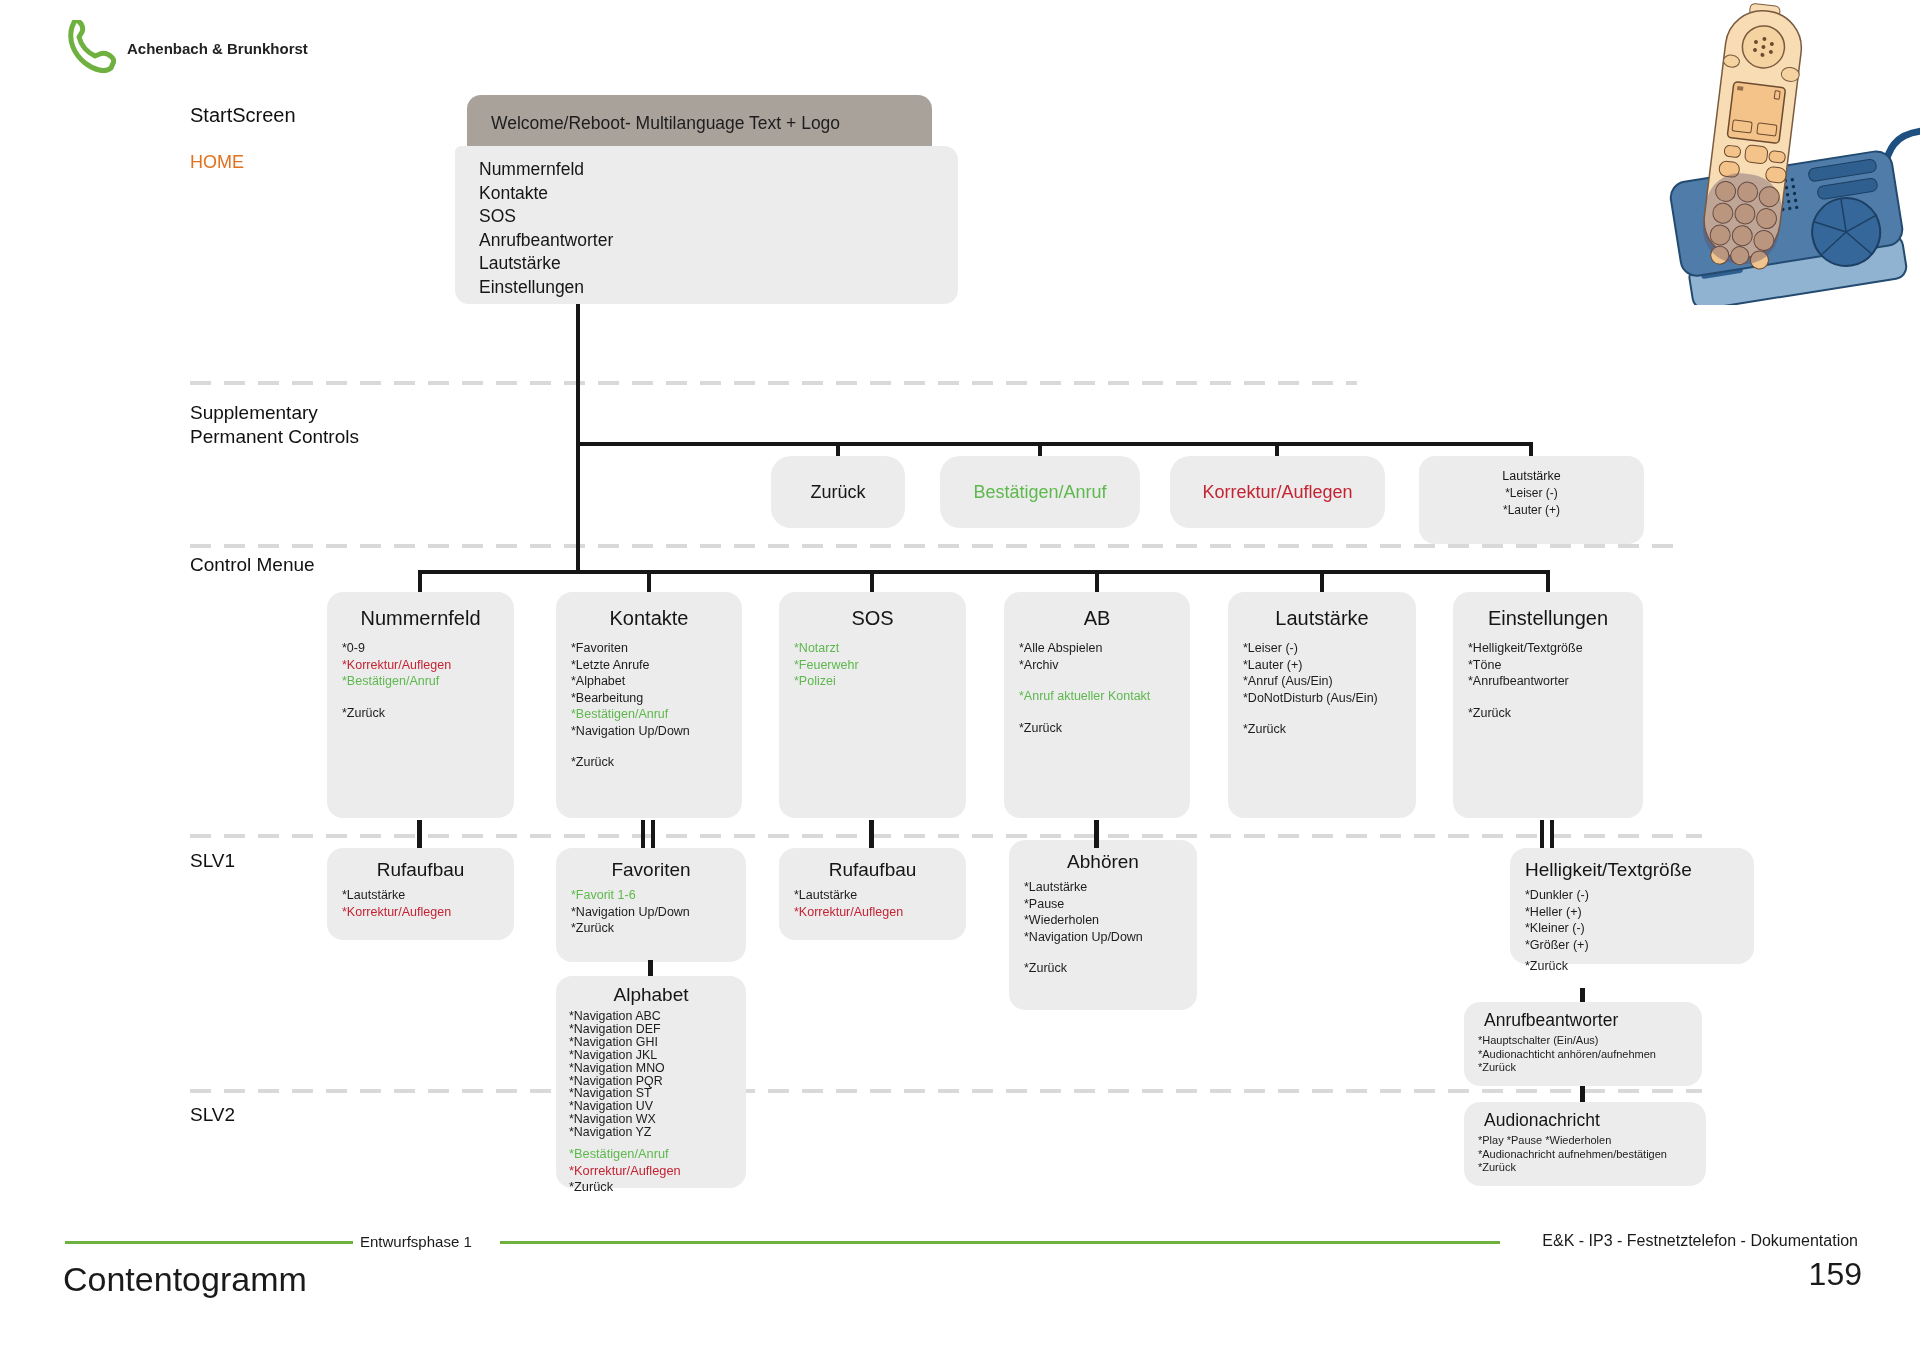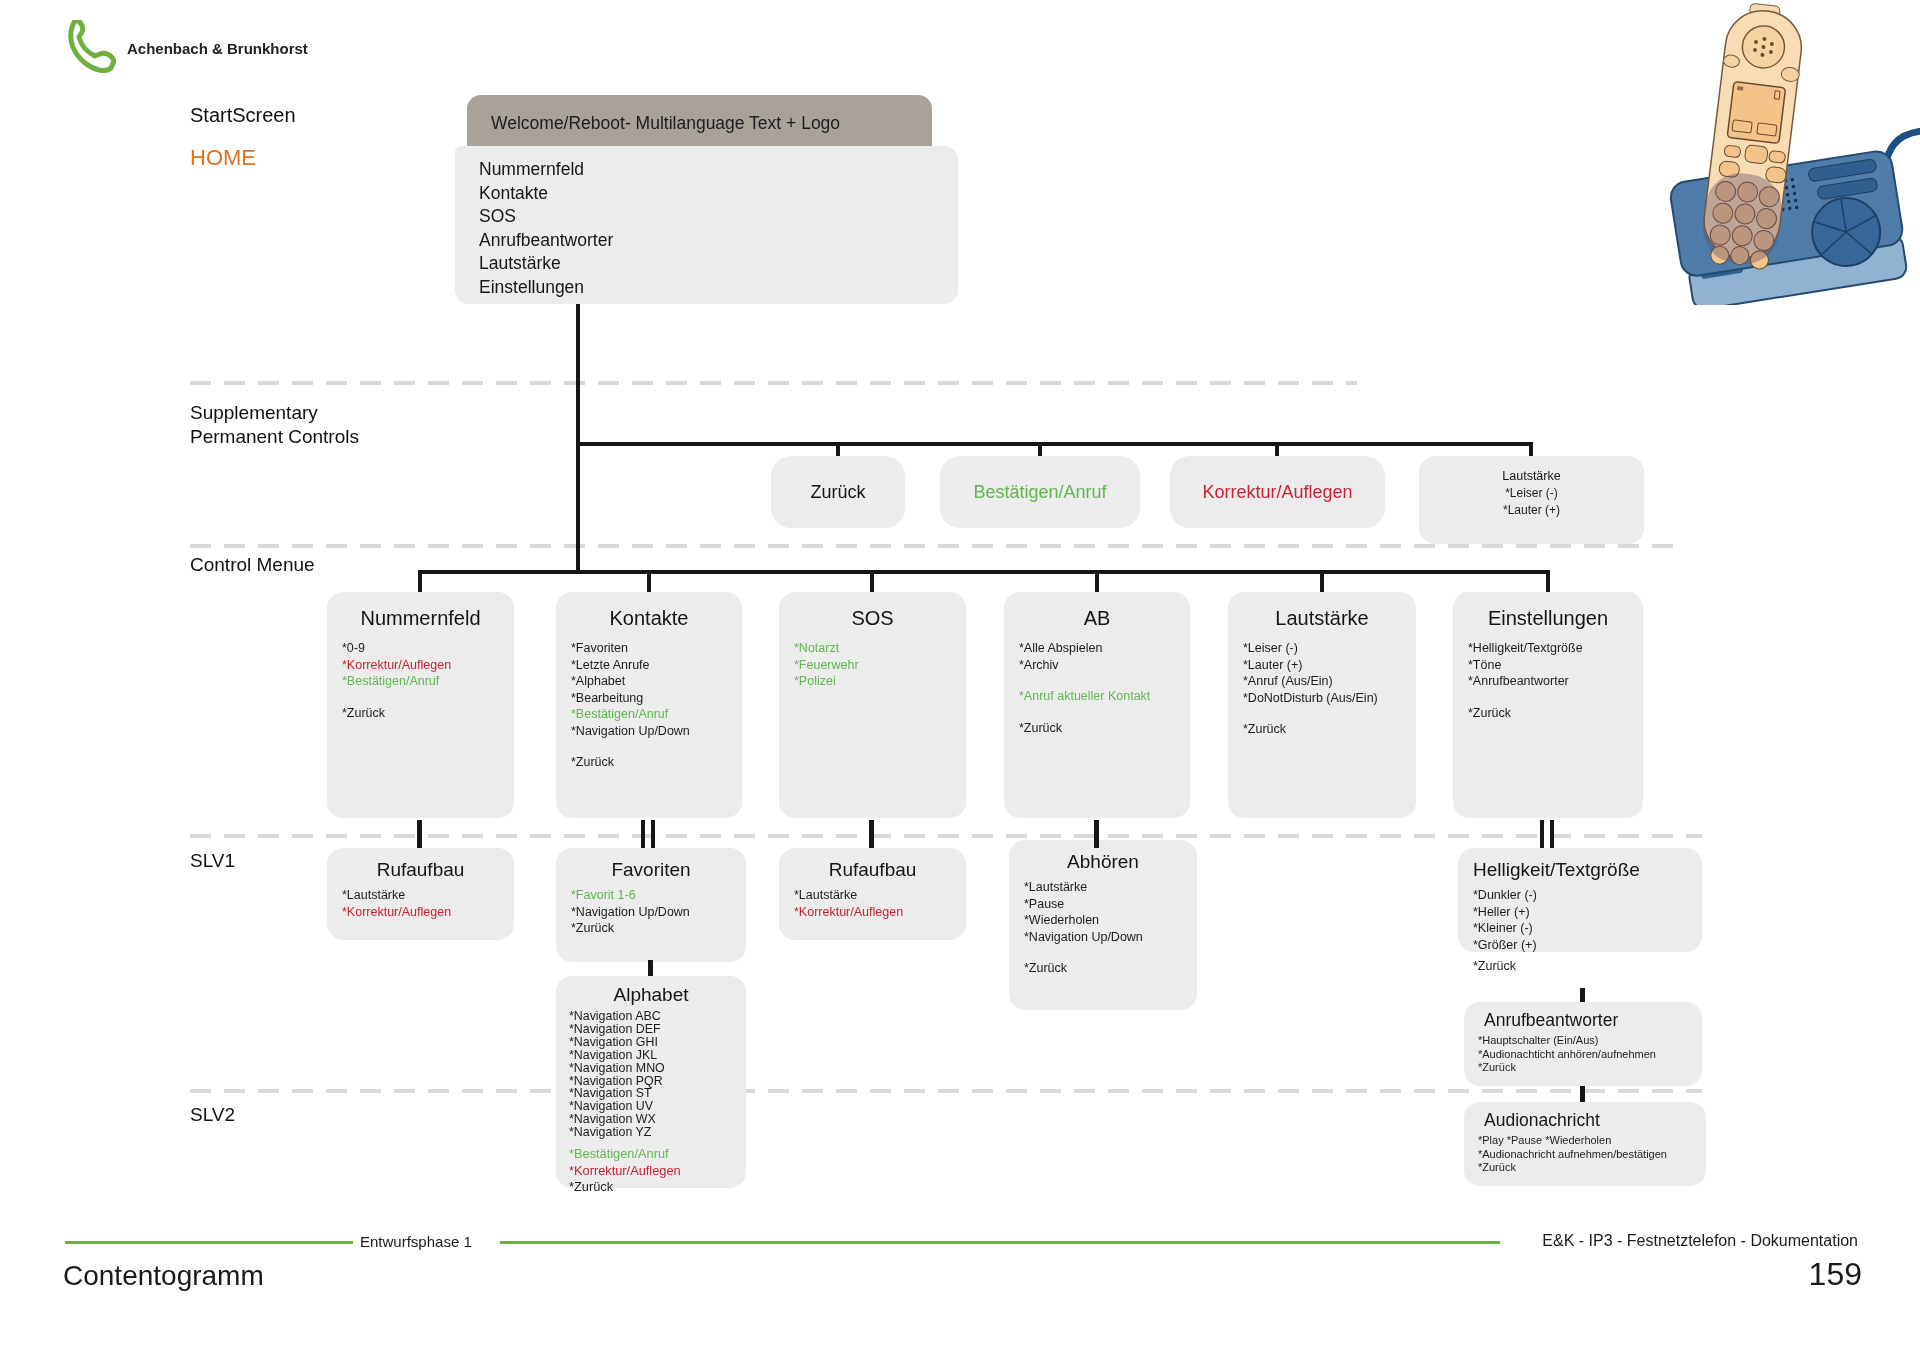--- a/index.html
+++ b/index.html
@@ -68,35 +68,35 @@
   .vbox .box-title{font-size:12.5px;text-align:center;margin:13px 0 2px;}
   .vbox .mi{font-size:12px;line-height:17px;text-align:center;margin:0;}
 
   
   .brand{position:absolute;left:127px;top:40px;font-size:15px;font-weight:700;color:#222;}
 
   
   .green-rule{position:absolute;height:3px;background:var(--brand_green,#6fb13e);}
   .footer-phase{position:absolute;left:360px;top:1233px;font-size:15px;color:#1a1a1a;}
   .footer-doc{position:absolute;right:62px;top:1232px;font-size:16px;color:#1a1a1a;}
-  .footer-title{position:absolute;left:63px;top:1260px;font-size:28px;color:#1a1a1a;}
+  .footer-title{position:absolute;left:63px;top:1260px;font-size:34px;color:#1a1a1a;}
   .footer-page{position:absolute;right:58px;top:1256px;font-size:32px;color:#1a1a1a;}
 </style>
 </head>
 <body>
 
 <div class="page">
 
   <svg class="abs" style="left:60px;top:20px;width:56px;height:56px" viewBox="0 0 56 56">
     <path d="M12 7 c -4 14 2 27 13 36 c 9 7 20 10 26 5 l 3 -7 c -2 -6 -9 -9 -14 -7 l -5 2 c -8 -4 -14 -11 -16 -19 l 3 -5 c 2 -5 -1 -11 -7 -12 z" fill="none" stroke="#6fb13e" stroke-width="5" stroke-linejoin="round"></path>
   </svg>
   <div class="brand">Achenbach &amp; Brunkhorst</div>
 
   <div class="row-label" style="left:190px;top:104px;font-size:20px">StartScreen</div>
-  <div class="row-label" style="left:190px;top:145px;font-size:22px;color:var(--orange,#e2711d)">HOME</div>
+  <div class="row-label" style="left:190px;top:152px;font-size:18px;color:var(--orange,#e2711d)">HOME</div>
   <div class="row-label" style="left:190px;top:402px">Supplementary</div>
   <div class="row-label" style="left:190px;top:426px">Permanent Controls</div>
   <div class="row-label" style="left:190px;top:554px">Control Menue</div>
   <div class="row-label" style="left:190px;top:850px">SLV1</div>
   <div class="row-label" style="left:190px;top:1104px">SLV2</div>
 
   <div class="dash" style="left:190px;top:381px;width:1167px"></div>
   <div class="dash" style="left:190px;top:544px;width:1495px"></div>
   <div class="dash" style="left:190px;top:834px;width:1512px"></div>
   <div class="dash" style="left:190px;top:1089px;width:1512px"></div>
@@ -212,21 +212,21 @@
     </div>
   <div class="gbox slv-box" style="left:1009px;top:840px;width:188px;height:170px">
       <div class="box-title">Abhören</div>
       <div class="mi">*Lautstärke</div>
       <div class="mi">*Pause</div>
       <div class="mi">*Wiederholen</div>
       <div class="mi">*Navigation Up/Down</div>
       <div class="menu-gap"></div>
       <div class="mi">*Zurück</div>
     </div>
-  <div class="gbox slv-box left-title tight" style="left:1458px;top:848px;width:244px;height:104px">
+  <div class="gbox slv-box left-title tight" style="left:1510px;top:848px;width:244px;height:116px">
       <div class="box-title">Helligkeit/Textgröße</div>
       <div class="mi">*Dunkler (-)</div>
       <div class="mi">*Heller (+)</div>
       <div class="mi">*Kleiner (-)</div>
       <div class="mi">*Größer (+)</div>
       <div class="menu-gap"></div>
       <div class="mi">*Zurück</div>
     </div>
 
   <div class="tick" style="left:648px;top:960px;width:5px;height:16px"></div>

